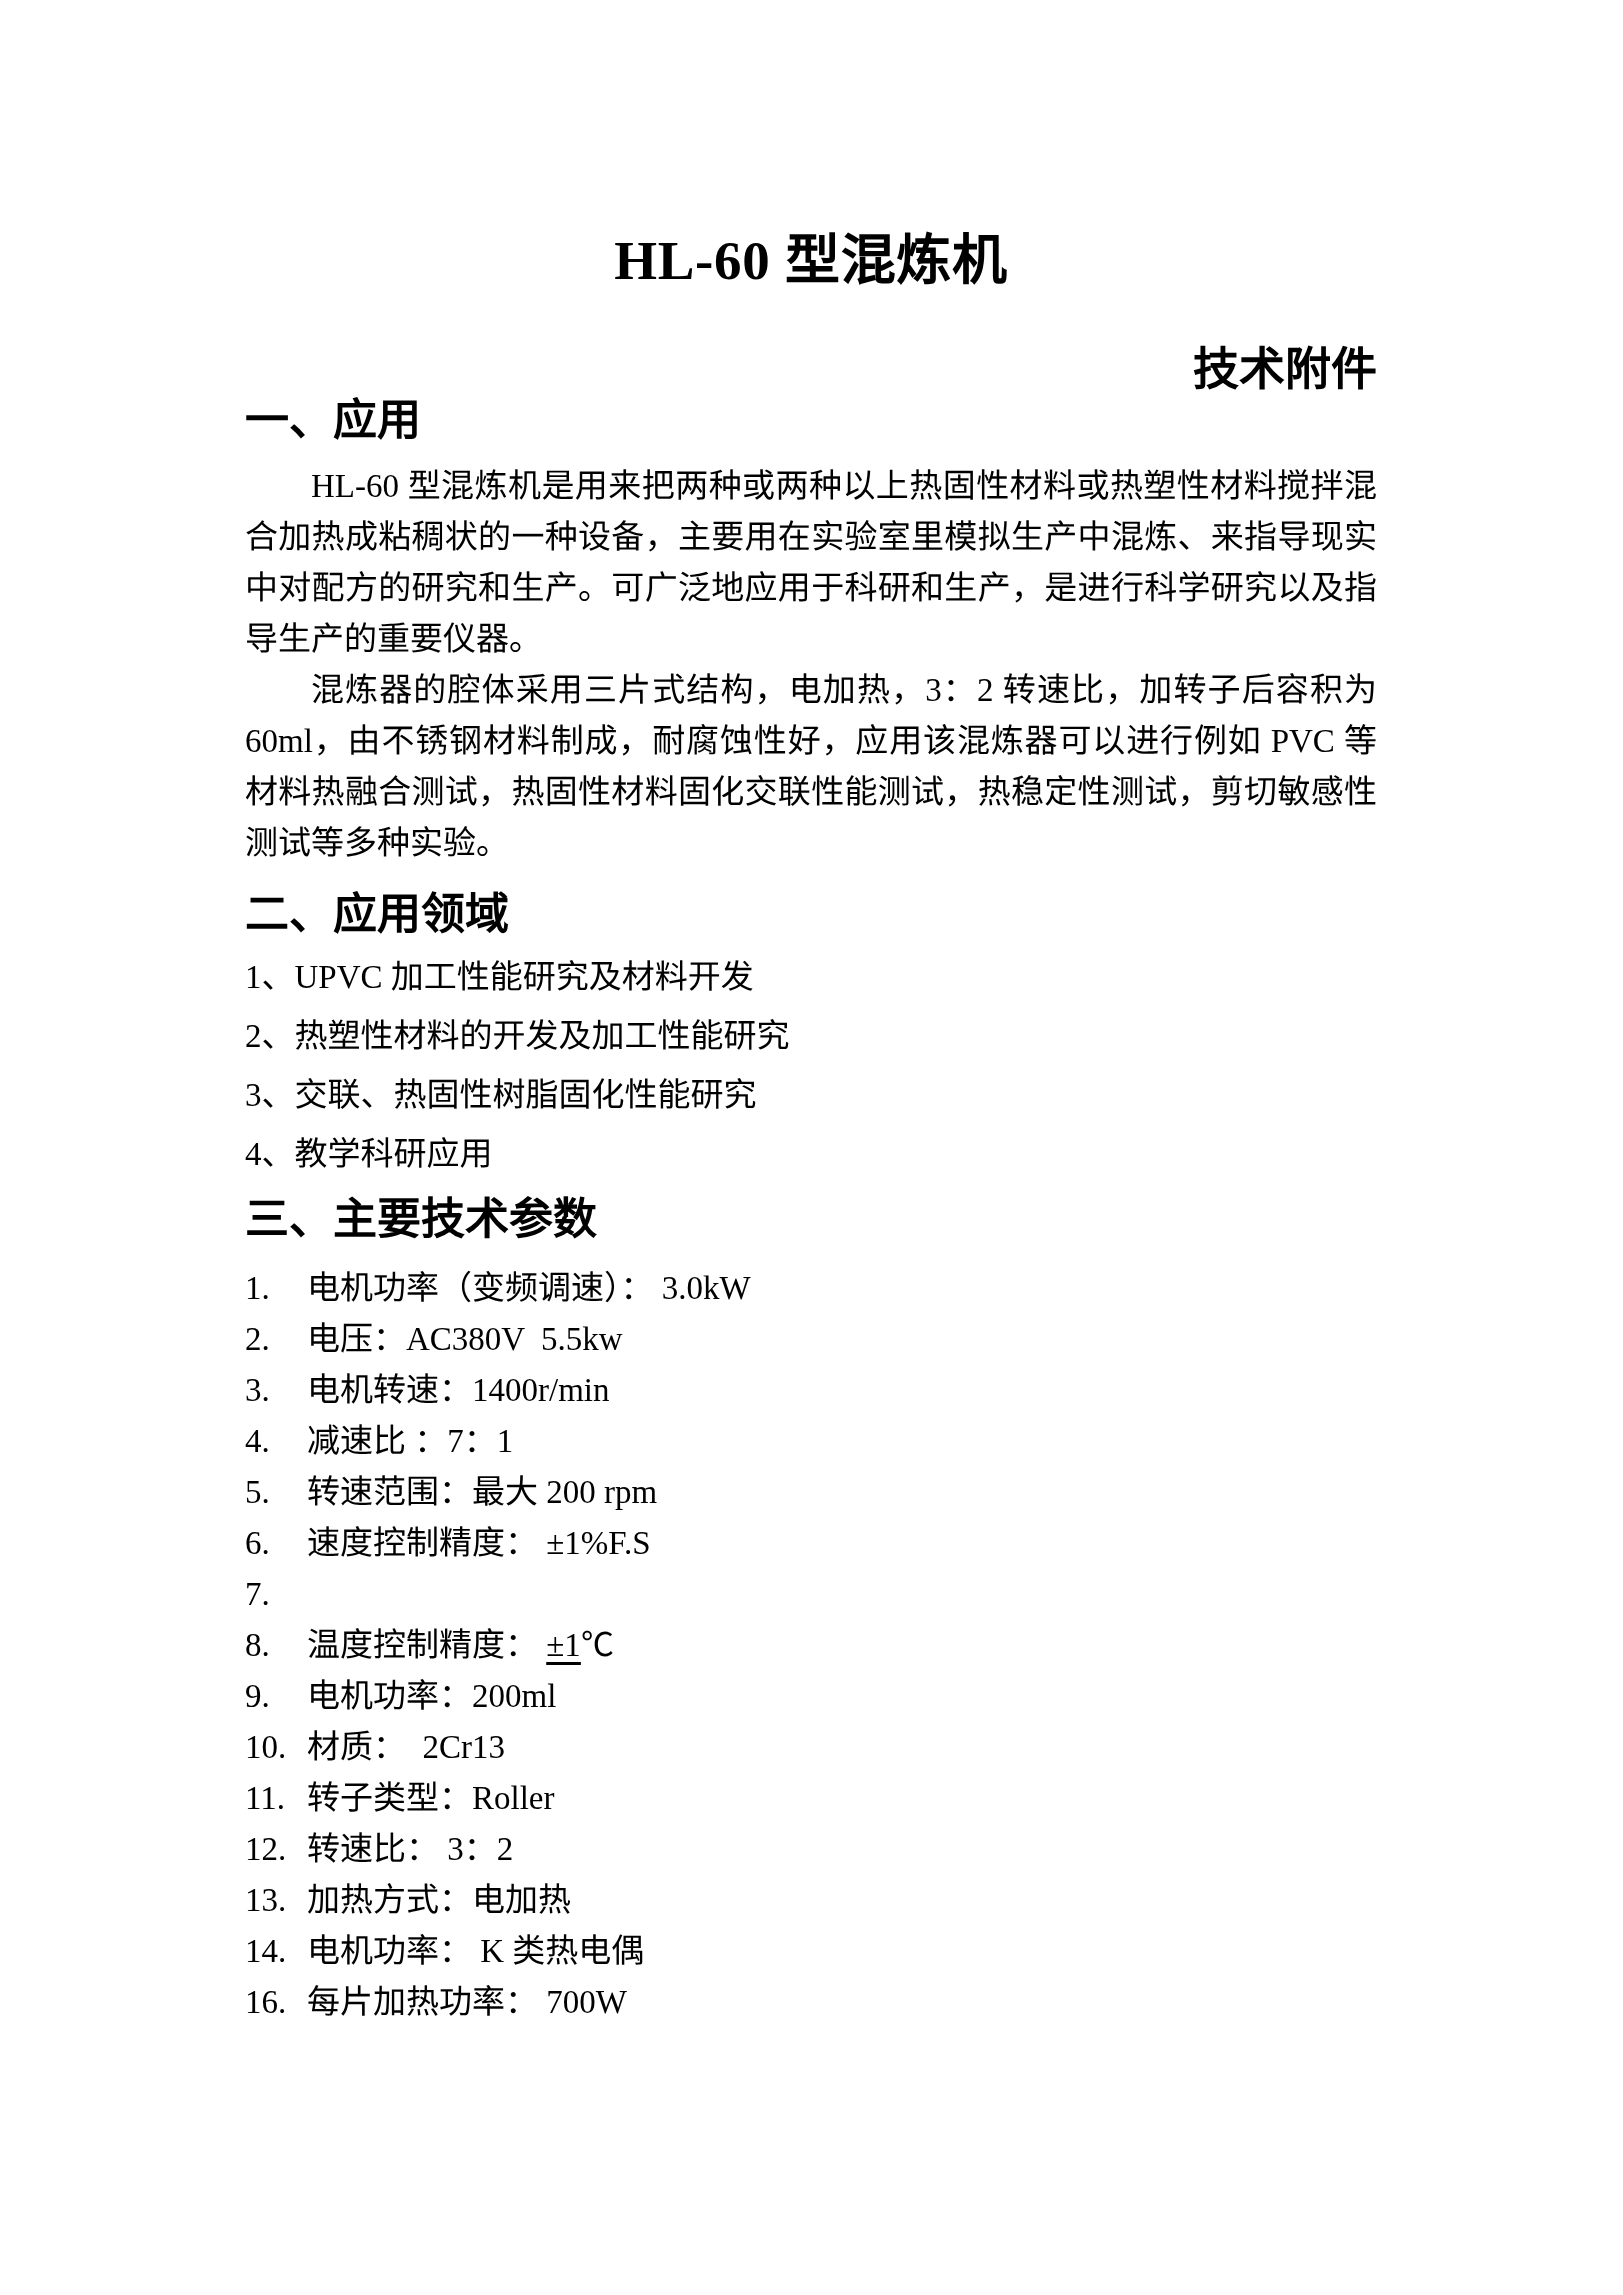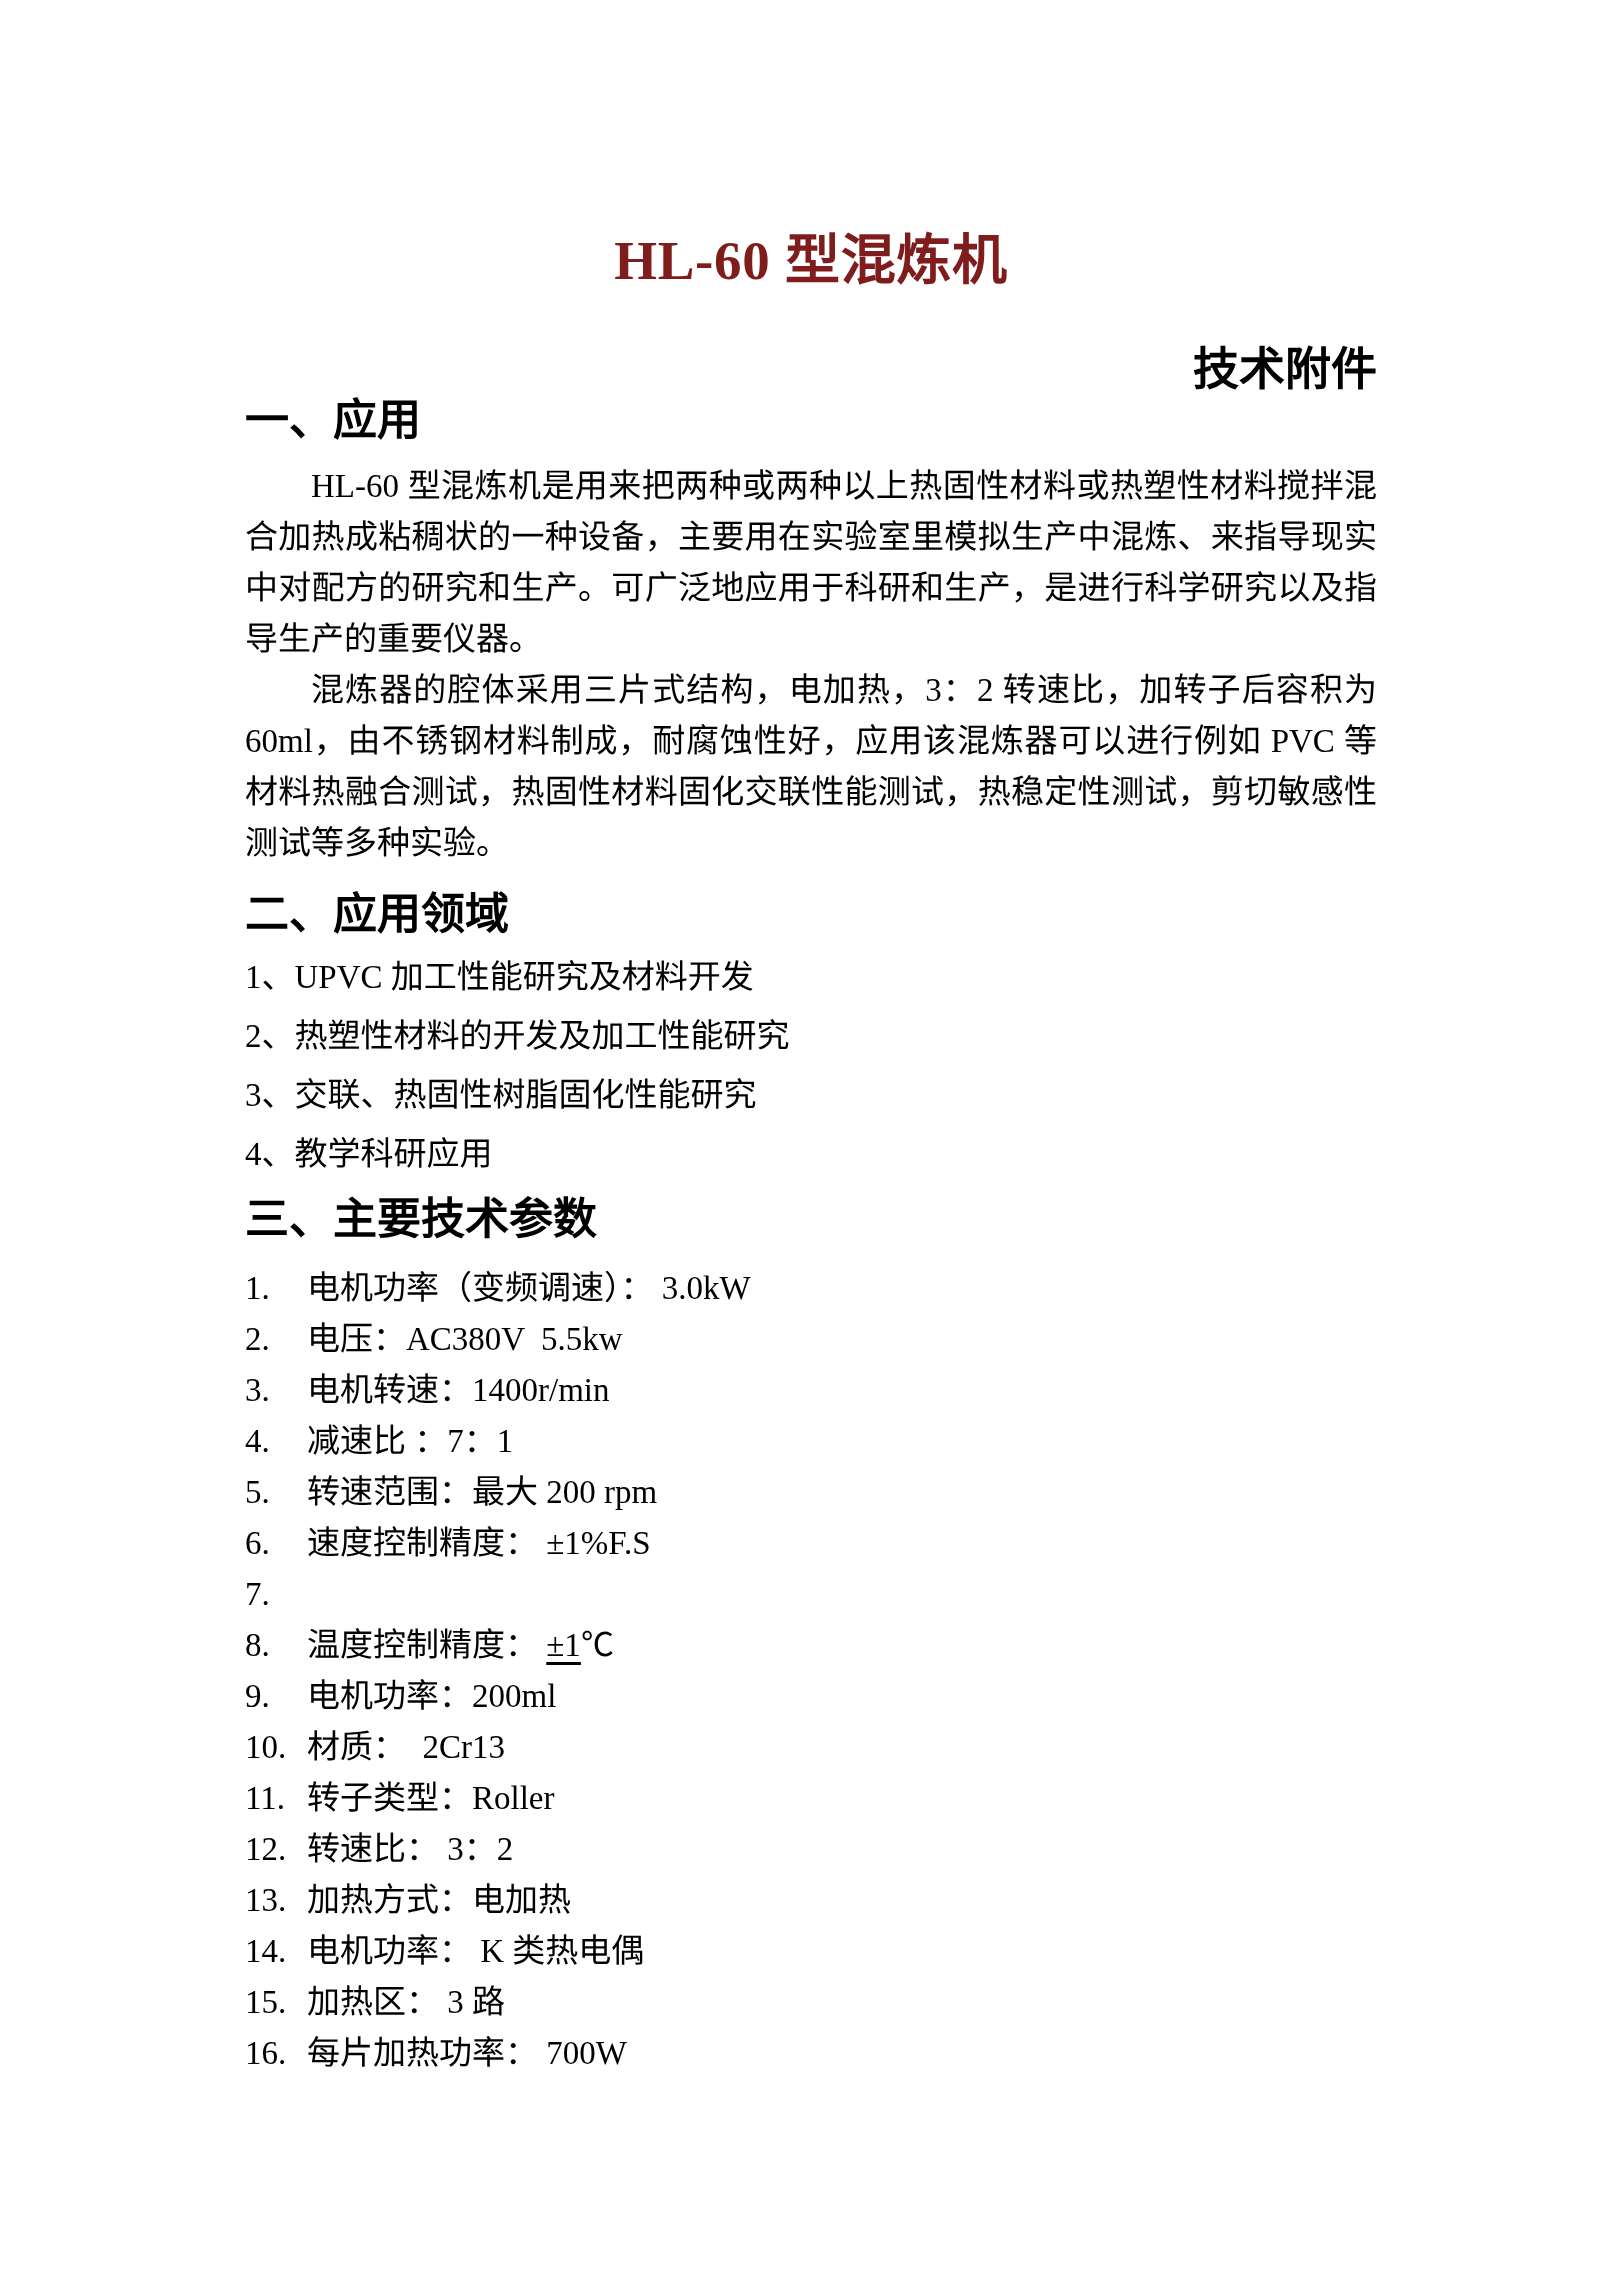--- a/index.html
+++ b/index.html
@@ -89,21 +89,21 @@
   .num-text u {
     text-underline-offset: 5.5px;
   }
 </style>
 </head>
 <body>
 
 <div class="page">
 
   <header>
-    <h1 class="doc-title" style="color: #7f1d1d;">HL-60 型混炼机</h1>
+    <h1 class="doc-title" style="color: #000000;">HL-60 型混炼机</h1>
     <h2 class="doc-subtitle">技术附件</h2>
   </header>
 
   <section>
     <h3 class="sec-heading heading-application">一、应用</h3>
     <div class="body-text">
         <p class="para">HL-60 型混炼机是用来把两种或两种以上热固性材料或热塑性材料搅拌混合加热成粘稠状的一种设备，主要用在实验室里模拟生产中混炼、来指导现实中对配方的研究和生产。可广泛地应用于科研和生产，是进行科学研究以及指导生产的重要仪器。</p>
         <p class="para">混炼器的腔体采用三片式结构，电加热，3：2 转速比，加转子后容积为 60ml，由不锈钢材料制成，耐腐蚀性好，应用该混炼器可以进行例如 PVC 等材料热融合测试，热固性材料固化交联性能测试，热稳定性测试，剪切敏感性测试等多种实验。</p>
       </div>
   </section>
@@ -170,24 +170,20 @@
         </div>
         <div class="num-row">
           <span class="num-col">13.</span>
           <span class="num-text">加热方式：电加热</span>
         </div>
         <div class="num-row">
           <span class="num-col">14.</span>
           <span class="num-text">电机功率： K 类热电偶</span>
         </div>
         <div class="num-row">
-          <span class="num-col">15.</span>
-          <span class="num-text">加热区： 3 路</span>
-        </div>
-        <div class="num-row">
           <span class="num-col">16.</span>
           <span class="num-text">每片加热功率： 700W</span>
         </div>
       </div>
   </section>
 
 </div>
 
 
 </body></html>

